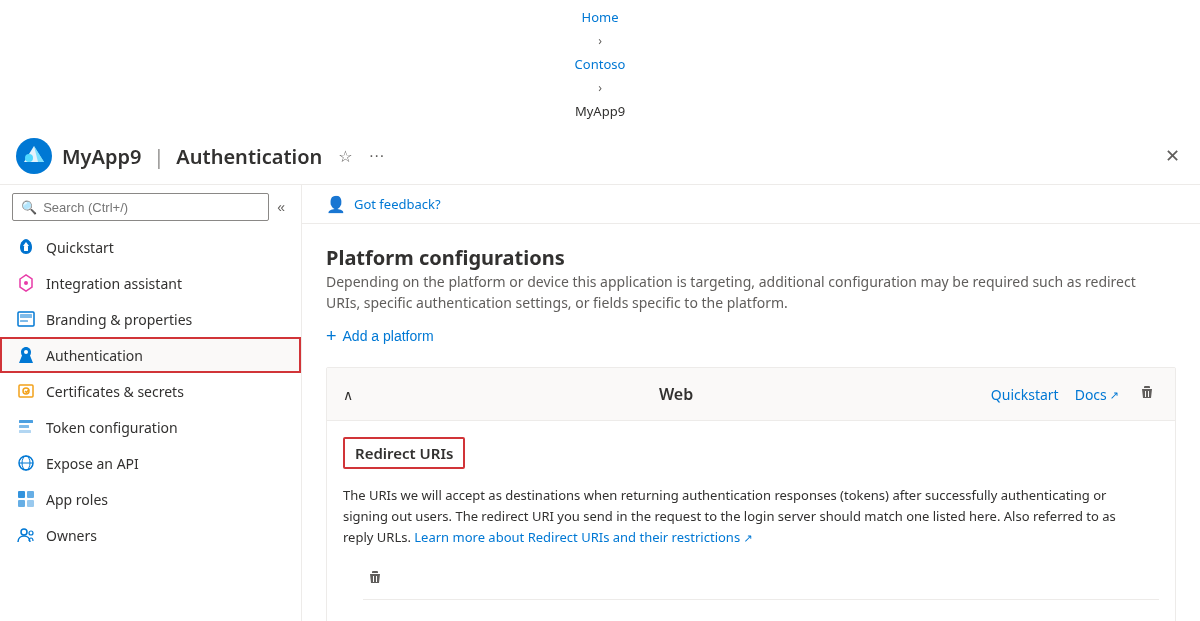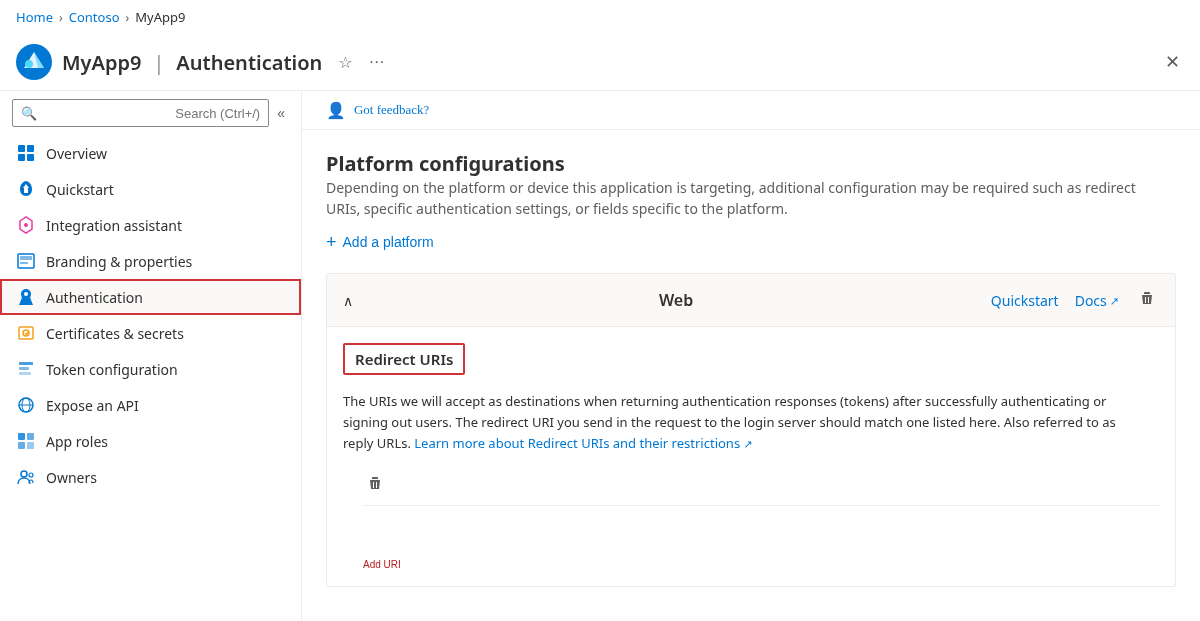--- a/index.html
+++ b/index.html
@@ -10,33 +10,33 @@
     
     .header { display: flex; align-items: center; padding: 10px 16px; border-bottom: 1px solid #edebe9; background: #fff; min-height: 56px; }
     .header-logo { width: 36px; height: 36px; margin-right: 10px; flex-shrink: 0; }
     .header-title { font-size: 20px; font-weight: 600; color: #323130; display: flex; align-items: center; gap: 8px; }
     .header-title .separator { color: #605e5c; font-weight: 300; margin: 0 4px; }
     .header-actions { display: flex; align-items: center; gap: 8px; margin-left: 12px; }
     .header-icon-btn { background: none; border: none; cursor: pointer; padding: 4px; color: #605e5c; font-size: 16px; display: flex; align-items: center; }
     .header-close { margin-left: auto; background: none; border: none; cursor: pointer; padding: 4px; color: #605e5c; font-size: 18px; }
 
     
-    .breadcrumb { display: flex; align-items: center; gap: 6px; padding: 8px 16px; font-size: 13px; color: #0078d4; background: #fff; }
+    .breadcrumb { display: flex; align-items: center; gap: 6px; padding: 8px 16px; font-size: 13px; color: #0078d4; background: #fff; flex-direction: column; }
     .breadcrumb a { color: #0078d4; text-decoration: none; cursor: pointer; }
     .breadcrumb .separator { color: #605e5c; font-size: 12px; }
     .breadcrumb .current { color: #323130; }
 
     
     .main-layout { display: flex; flex: 1; overflow: hidden; }
 
     
     .sidebar { width: 302px; flex-shrink: 0; border-right: 1px solid #edebe9; display: flex; flex-direction: column; overflow-y: auto; background: #fff; }
     .search-container { padding: 8px 12px; display: flex; align-items: center; gap: 4px; }
     .search-box { display: flex; align-items: center; border: 1px solid #8a8886; border-radius: 2px; padding: 4px 8px; flex: 1; gap: 6px; }
-    .search-box input { border: none; outline: none; font-size: 13px; color: #605e5c; background: transparent; flex: 1; text-align: right; }
+    .search-box input { border: none; outline: none; font-size: 13px; color: #605e5c; background: transparent; flex: 1; }
     .collapse-btn { background: none; border: none; cursor: pointer; padding: 4px; color: #605e5c; font-size: 14px; }
     
     .nav-item { display: flex; align-items: center; gap: 10px; padding: 8px 16px; cursor: pointer; color: #323130; font-size: 14px; }
     .nav-item .nav-icon { width: 20px; height: 20px; flex-shrink: 0; display: flex; align-items: center; justify-content: center; }
     
     .nav-section-label { padding: 12px 16px 4px; font-size: 12px; font-weight: 600; color: #605e5c; text-transform: none; }
 
     
     .nav-item.active-item { background: #faf9f8; outline: 2px solid #d13438; outline-offset: -2px; }
 
@@ -129,31 +129,20 @@
 
     <div class="sidebar">
       <div class="search-container">
         <div class="search-box">
           <span style="color:#605e5c; font-size:13px;">🔍</span>
           <input type="text" placeholder="Search (Ctrl+/)" style="">
         </div>
         <button class="collapse-btn">«</button>
       </div>
 
-      <div class="nav-item">
-        <span class="nav-icon">
-          <svg viewBox="0 0 20 20" class="icon-svg" fill="none">
-            <rect x="2" y="2" width="7" height="7" rx="1" fill="#0078d4"></rect>
-            <rect x="11" y="2" width="7" height="7" rx="1" fill="#0078d4"></rect>
-            <rect x="2" y="11" width="7" height="7" rx="1" fill="#0078d4"></rect>
-            <rect x="11" y="11" width="7" height="7" rx="1" fill="#0078d4"></rect>
-          </svg>
-        </span>
-        <span>Overview</span>
-      </div>
 
       <div class="nav-item">
         <span class="nav-icon">
           <svg viewBox="0 0 20 20" class="icon-svg">
             <path d="M10 2 C8 2 4 5 4 10 C4 14 6 17 10 17 C14 17 16 14 16 10 C16 5 12 2 10 2Z" fill="#0073cf"></path>
             <path d="M7 9 L13 9 L10 5Z" fill="white"></path>
             <rect x="8" y="9" width="4" height="5" rx="0.5" fill="white"></rect>
           </svg>
         </span>
         <span>Quickstart</span>
@@ -247,21 +236,21 @@
           </svg>
         </span>
         <span>Owners</span>
       </div>
     </div>
 
     <div class="content-area">
 
       <div class="feedback-bar">
         <span class="feedback-icon">👤</span>
-        <a style="color:#0078d4; text-decoration:none; cursor:pointer;font-family:Liberation Serif, serif;">Got feedback?</a>
+        <a style="color:#0078d4; text-decoration:none; cursor:pointer;">Got feedback?</a>
       </div>
 
       <div class="content-body">
         <h2 class="section-title">Platform configurations</h2>
         <p class="section-description">Depending on the platform or device this application is targeting, additional configuration may be required such as redirect URIs, specific authentication settings, or fields specific to the platform.</p>
 
         <button class="add-platform-btn">
           <span style="font-size:18px; line-height:1;">+</span>
           <span>Add a platform</span>
         </button>

